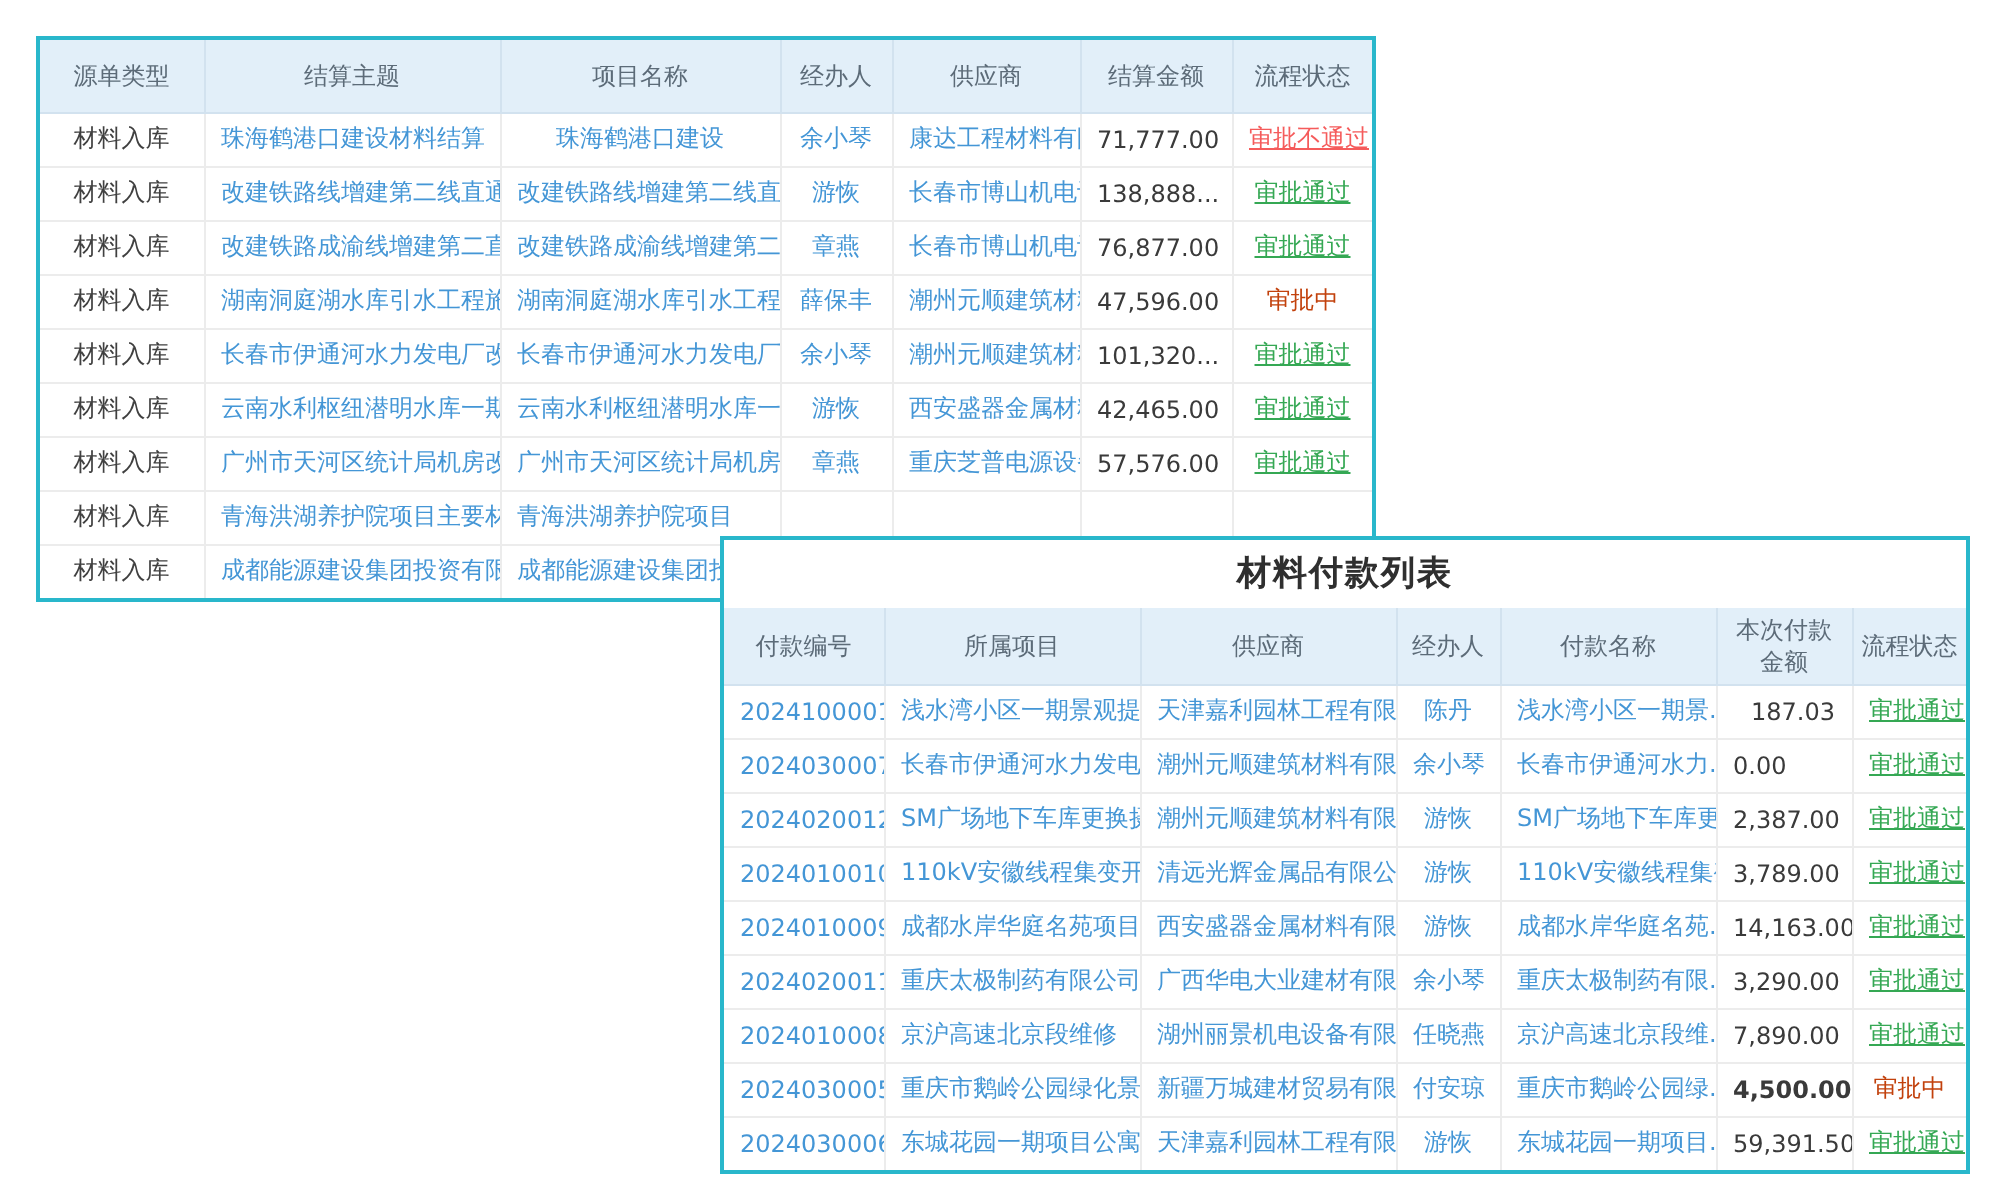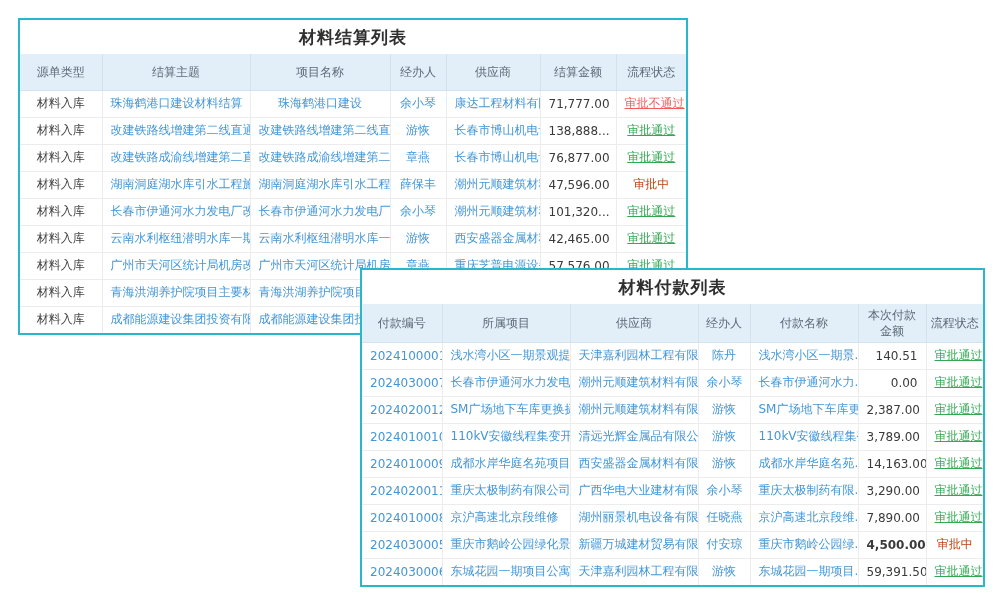--- a/index.html
+++ b/index.html
@@ -41,21 +41,20 @@
   td.s-pass    { color:#35a854; text-decoration:underline; cursor:pointer; }
   td.s-fail    { color:#f55b5b; text-decoration:underline; cursor:pointer; }
   td.s-pending { color:#c2410c; }
 </style>
 </head>
 <body>
 
 <div class="stage">
 
   <section class="card card-settlement">
-    <h2 class="card-title">材料结算列表</h2>
     <table class="grid">
         <colgroup>
           <col style="width: 82px;">
           <col style="width: 148px;">
           <col style="width: 140px;">
           <col style="width: 56px;">
           <col style="width: 94px;">
           <col style="width: 76px;">
           <col style="width: 70px;">
         </colgroup>
@@ -179,30 +178,30 @@
             <th>流程状态</th>
           </tr>
         </thead>
         <tbody>
           <tr>
             <td class="c-link" style="text-align: center;">2024100001</td>
             <td class="c-link" style="text-align: left;">浅水湾小区一期景观提...</td>
             <td class="c-link" style="text-align: left;">天津嘉利园林工程有限...</td>
             <td class="c-link" style="text-align: center;">陈丹</td>
             <td class="c-link" style="text-align: left;">浅水湾小区一期景...</td>
-            <td class="c-amount" style="text-align: right;">140.51</td>
+            <td class="c-amount" style="text-align: right;">187.03</td>
             <td class="c-status s-pass" style="text-align: center;">审批通过</td>
           </tr>
           <tr>
             <td class="c-link" style="text-align: center;">2024030007</td>
             <td class="c-link" style="text-align: left;">长春市伊通河水力发电...</td>
             <td class="c-link" style="text-align: left;">潮州元顺建筑材料有限...</td>
             <td class="c-link" style="text-align: center;">余小琴</td>
             <td class="c-link" style="text-align: left;">长春市伊通河水力...</td>
-            <td class="c-amount" style="text-align: right;">0.00</td>
+            <td class="c-amount" style="text-align: left;">0.00</td>
             <td class="c-status s-pass" style="text-align: center;">审批通过</td>
           </tr>
           <tr>
             <td class="c-link" style="text-align: center;">2024020012</td>
             <td class="c-link" style="text-align: left;">SM广场地下车库更换摄...</td>
             <td class="c-link" style="text-align: left;">潮州元顺建筑材料有限...</td>
             <td class="c-link" style="text-align: center;">游恢</td>
             <td class="c-link" style="text-align: left;">SM广场地下车库更...</td>
             <td class="c-amount" style="text-align: right;">2,387.00</td>
             <td class="c-status s-pass" style="text-align: center;">审批通过</td>

